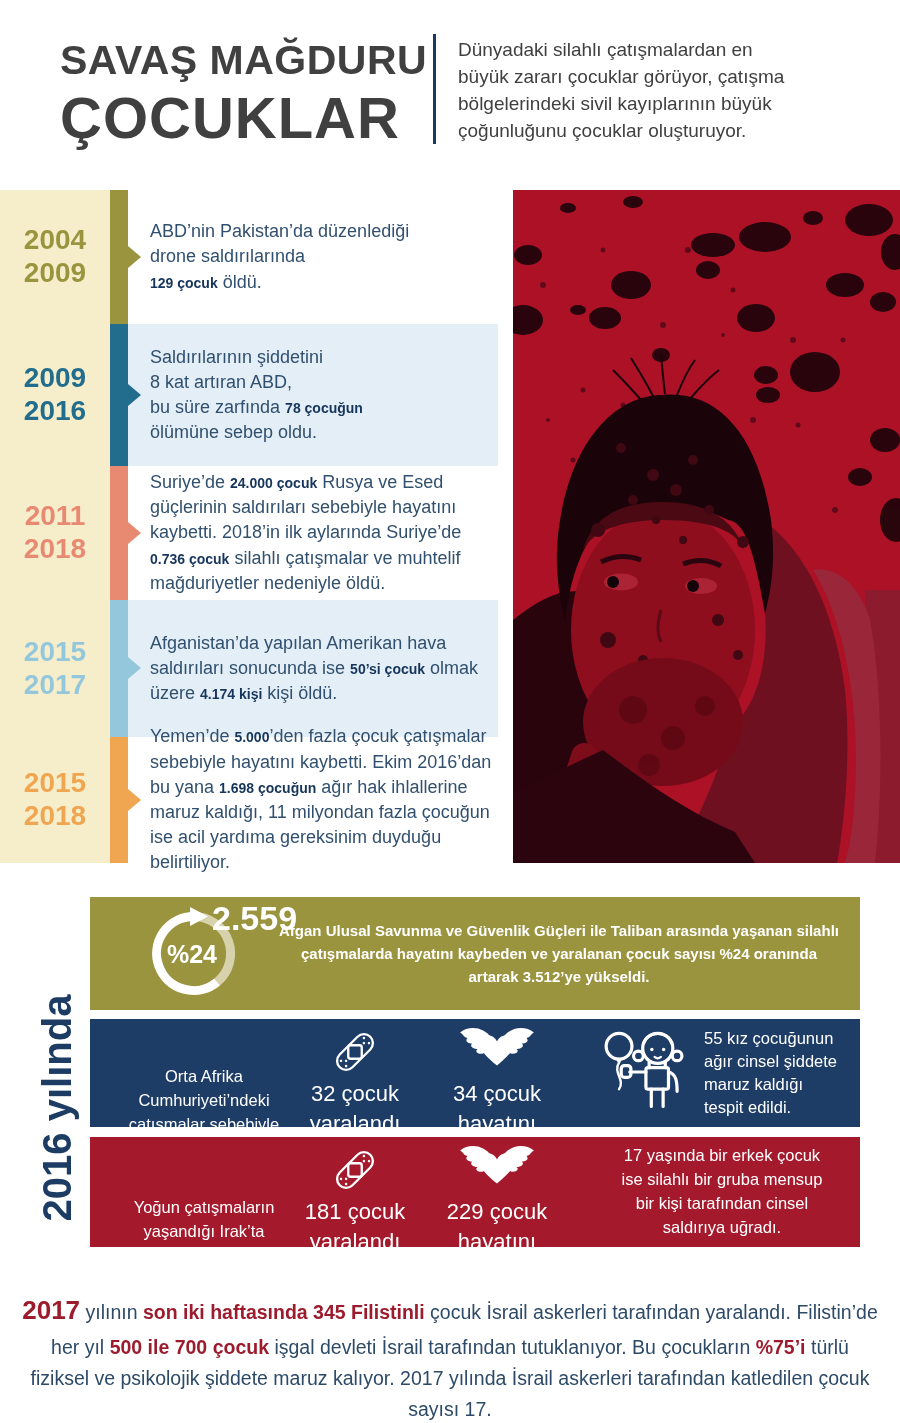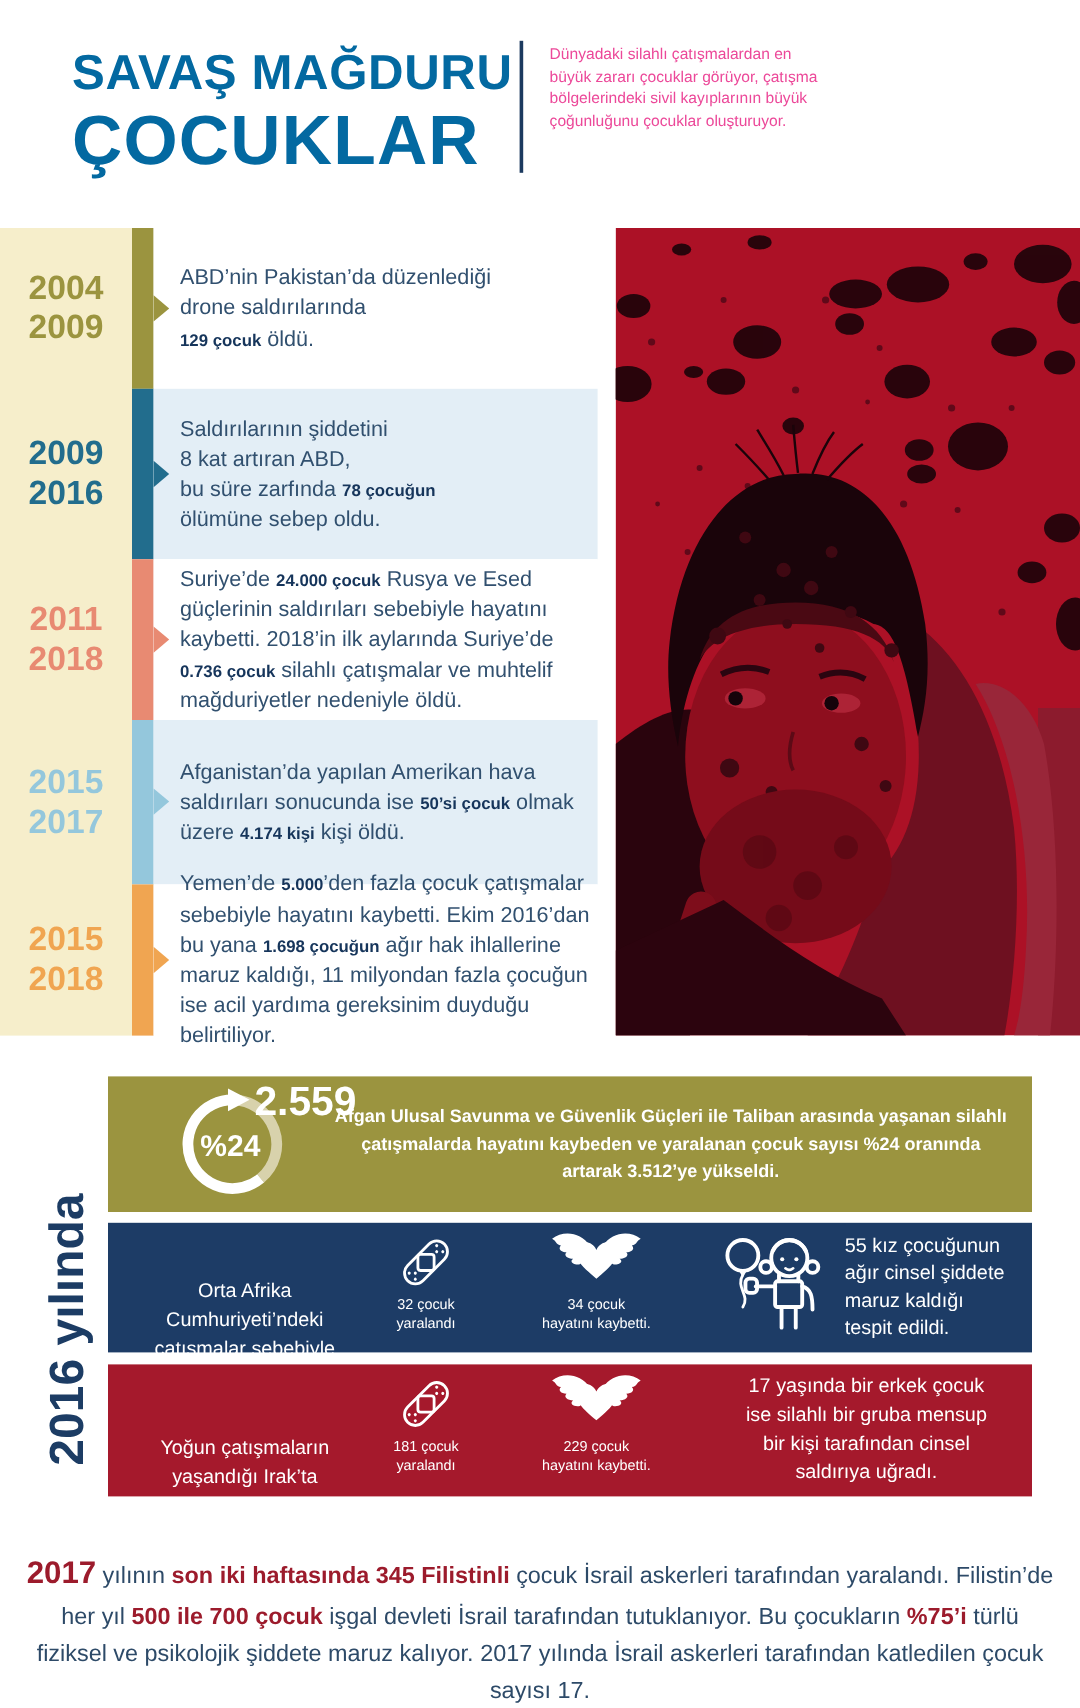--- a/index.html
+++ b/index.html
@@ -1,26 +1,26 @@
 <!DOCTYPE html>
 <html><head>
 <meta charset="utf-8">
 <style>
   html,body{margin:0;padding:0;background:#fff;}
   #page{position:relative;width:900px;height:1423px;background:#fff;overflow:hidden;
         font-family:"Liberation Sans",sans-serif;}
   svg text{font-family:"Liberation Sans",sans-serif;}
 
   
-  .title{position:absolute;left:60px;top:40px;color:#0369a1;line-height:1;}
+  .title{position:absolute;left:60px;top:40px;color:#404040;line-height:1;}
   .title-l1{font-size:41px;font-weight:700;letter-spacing:.5px;}
   .title-l2{font-size:58px;font-weight:700;letter-spacing:1px;margin-top:8px;}
   .hdr-divider{position:absolute;left:433px;top:34px;width:3px;height:110px;background:#1c3a5f;}
-  .intro{position:absolute;left:458px;top:36px;width:400px;font-size:13px;line-height:1.43;
-         color:#ec4899;white-space:pre-line;}
+  .intro{position:absolute;left:458px;top:36px;width:400px;font-size:19px;line-height:1.43;
+         color:#404040;white-space:pre-line;}
 
   
   #tl{position:absolute;left:0;top:190px;width:900px;height:673px;}
   .tl-cream{position:absolute;left:0;top:0;width:110px;height:673px;background:#f6eecb;}
   .tl-seg{position:absolute;left:110px;width:18px;}
   .tl-bg{position:absolute;left:128px;width:370px;}
   .tl-years{position:absolute;left:0;width:110px;display:flex;flex-direction:column;
             align-items:center;justify-content:center;font-weight:700;font-size:28px;line-height:1.17;}
   .tl-arrow{position:absolute;left:128px;width:0;height:0;border-top:11px solid transparent;
             border-bottom:11px solid transparent;border-left:13px solid #000;}
@@ -44,21 +44,21 @@
   .gauge-val{position:absolute;left:122px;top:2px;font-size:34px;font-weight:700;color:#fff;}
   .afghan-text{position:absolute;left:178px;right:10px;top:50%;transform:translateY(-50%);
                text-align:center;font-size:15px;line-height:1.55;white-space:pre-line;font-weight:bold;}
   .row-label{position:absolute;left:8px;width:212px;top:0;height:100%;display:flex;align-items:center;
              justify-content:center;text-align:center;font-size:16.5px;line-height:1.45;white-space:pre-line;margin-top:28px;}
   .col{position:absolute;top:0;height:100%;}
   .col-injured{left:200px;width:130px;}
   .col-dead{left:340px;width:134px;}
   .col-girl{left:505px;width:104px;}
   .icon-slot{position:absolute;top:6px;left:0;right:0;display:flex;justify-content:center;}
-  .count{position:absolute;top:60px;left:-12px;right:-12px;text-align:center;font-size:12px;
+  .count{position:absolute;top:60px;left:-12px;right:-12px;text-align:center;font-size:22px;
          line-height:1.35;white-space:pre-line;}
   .car-extra{position:absolute;left:614px;right:8px;top:0;height:100%;display:flex;align-items:center;
              font-size:16.5px;line-height:1.4;white-space:pre-line;}
   .iraq-extra{position:absolute;left:512px;width:240px;top:0;height:100%;display:flex;align-items:center;
               justify-content:center;text-align:center;font-size:16.5px;line-height:1.45;white-space:pre-line;}
 
   
   #bottom-p{position:absolute;left:22px;top:1290px;width:856px;text-align:center;font-size:19.5px;
             line-height:1.6;color:#2d4a68;white-space:pre-line;}
   #bottom-p .red{color:#9c1b2c;font-weight:700;}

